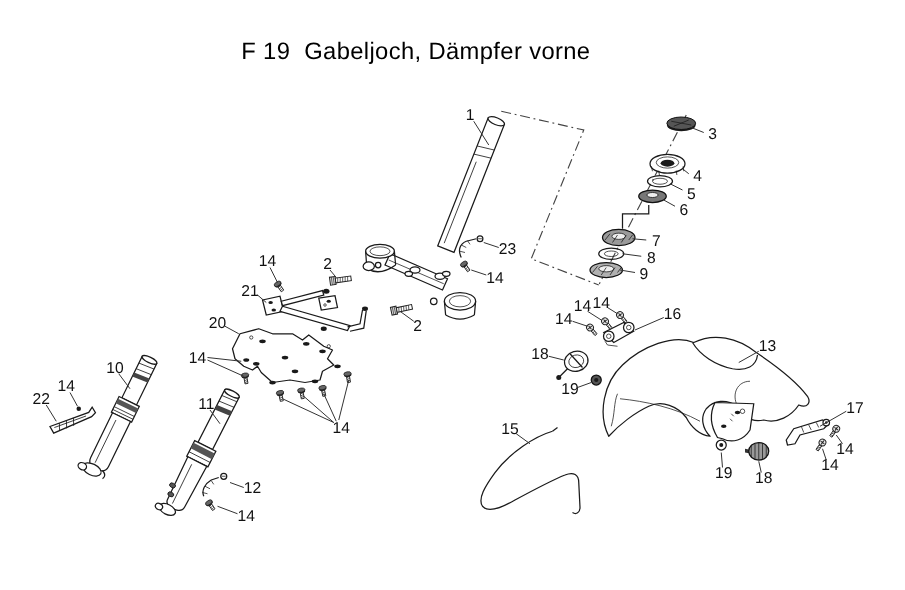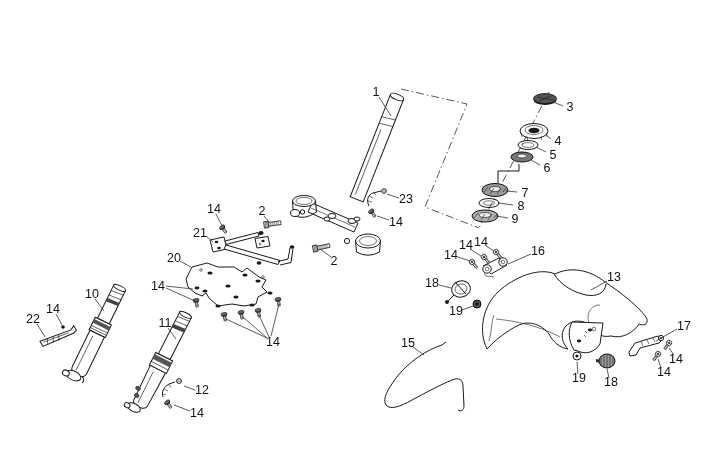--- a/index.html
+++ b/index.html
@@ -12,20 +12,21 @@
   .dk{fill:#1a1a1a;stroke:none;}
   .thin{stroke:#1a1a1a;fill:none;stroke-width:.6;}
   .ldr{stroke:#333;fill:none;stroke-width:.8;}
   .axis{stroke:#444;fill:none;stroke-width:.9;stroke-dasharray:8 3 1.5 3;}
   text.lbl{font-family:"Liberation Sans",sans-serif;font-size:12.5px;fill:#111;}
 </style>
 </head>
 <body>
 
 <div class="canvas">
+  <div class="title">F 19  Gabeljoch, Dämpfer vorne</div>
 
   <svg width="724" height="472" viewBox="0 0 724 472">
     <defs>
       <g id="screw-v">
         <path d="M-1.2,1.5 L-1.2,7 L1.2,7 L1.2,1.5 Z" fill="#fff" stroke="#222" stroke-width="0.7"></path>
         <path d="M-1.2,3 L1.2,2.4 M-1.2,4.5 L1.2,3.9 M-1.2,6 L1.2,5.4" stroke="#222" stroke-width="0.55" fill="none"></path>
         <ellipse cx="0" cy="0.9" rx="3" ry="1.7" fill="#222"></ellipse>
         <ellipse cx="0" cy="0.1" rx="3" ry="1.7" fill="#666" stroke="#111" stroke-width="0.5"></ellipse>
       </g>
       <g id="screw-d">

